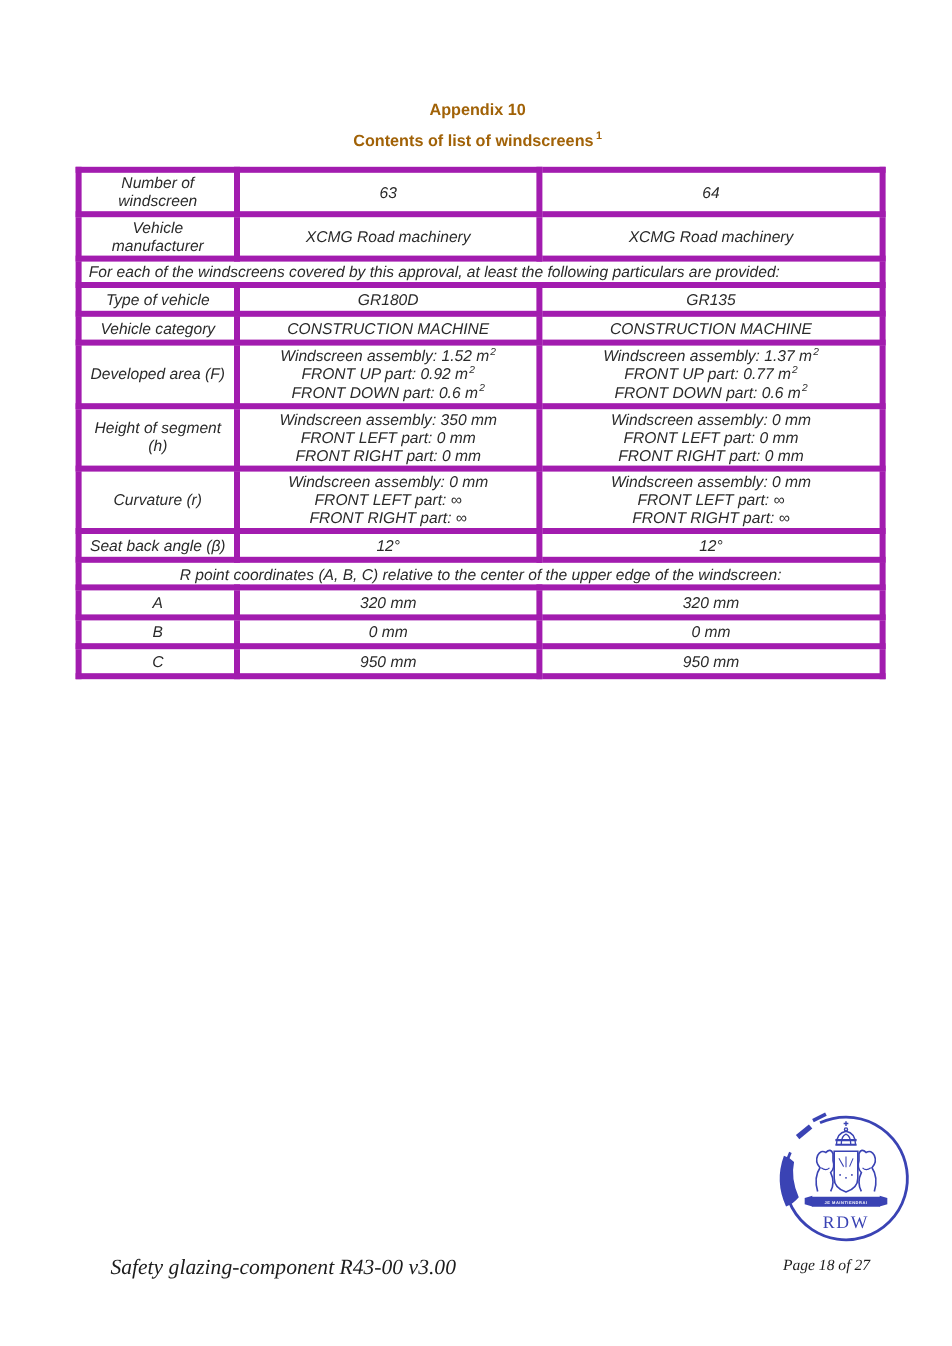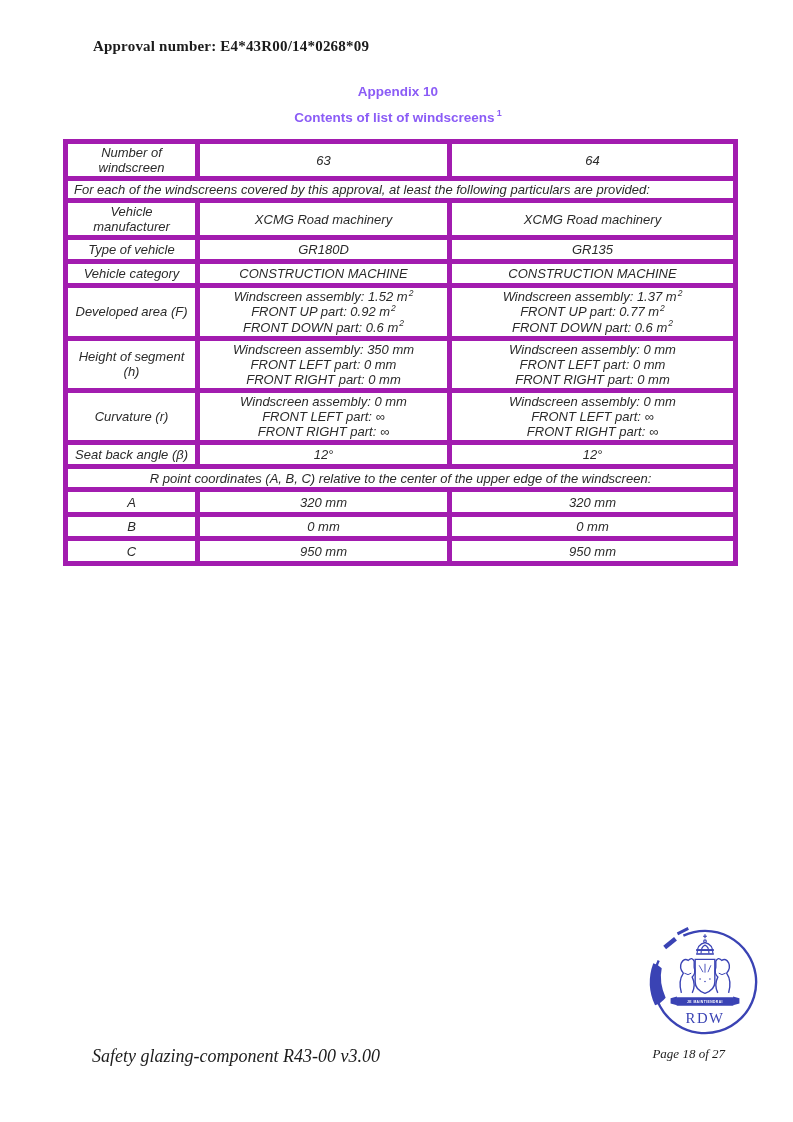--- a/index.html
+++ b/index.html
@@ -6,21 +6,21 @@
   .page {
     position:relative; width:793px; height:1122px; background:#fff;
     font-family:"Liberation Sans", sans-serif; color:#2a2a2a; overflow:hidden;
   }
   .approval {
     position:absolute; left:93px; top:38px;
     font-family:"Liberation Serif", serif; font-weight:bold; font-size:15px; color:#1c1c1c;
     letter-spacing:0.2px;
   }
   .titles { position:absolute; left:63px; top:84px; width:670px; text-align:center; }
-  .title-line { font-weight:bold; font-size:13.5px; color:#8b5cf6; }
+  .title-line { font-weight:bold; font-size:13.5px; color:#a16207; }
   .title-line + .title-line { margin-top:9px; }
   .title-line sup { font-size:9px; margin-left:2px; }
   table.doc-table {
     position:absolute; left:63px; top:139px; width:670px;
     border-collapse:collapse; table-layout:fixed;
     font-size:13px; color:#2a2a2a;
   }
   .doc-table td {
     border:5px solid #a21caf; text-align:center; vertical-align:middle;
     padding:1px 4px; line-height:1.16; overflow:hidden;font-style:italic;
@@ -45,46 +45,45 @@
   .logo text.motto {
     font-family:"Liberation Sans", sans-serif; font-size:3.4px; letter-spacing:0.45px;
     fill:#ffffff; font-weight:bold;
   }
 </style>
 </head>
 <body>
 
 <div class="page">
 
-  <div class="approval">Approval number: E4*43R00/14*0268*09</div>
 
   <div class="titles">
     <div class="title-line">Appendix 10</div>
     <div class="title-line"><span>Contents of list of windscreens</span><sup>1</sup></div>
   </div>
 
   <table class="doc-table">
     <colgroup>
         <col style="width:132px">
         <col style="width:252px">
         <col style="width:286px">
       </colgroup>
     <tbody>
     <tr style="height:32px">
       <td>Number of windscreen</td>
       <td>63</td>
       <td>64</td>
     </tr>
-    <tr style="height:22px">
-      <td colspan="3" class="al">For each of the windscreens covered by this approval, at least the following particulars are provided:</td>
-    </tr>
     <tr style="height:32px">
       <td>Vehicle manufacturer</td>
       <td>XCMG Road machinery</td>
       <td>XCMG Road machinery</td>
+    </tr>
+    <tr style="height:22px">
+      <td colspan="3" class="al">For each of the windscreens covered by this approval, at least the following particulars are provided:</td>
     </tr>
     <tr style="height:24px">
       <td>Type of vehicle</td>
       <td>GR180D</td>
       <td>GR135</td>
     </tr>
     <tr style="height:24px">
       <td>Vehicle category</td>
       <td>CONSTRUCTION MACHINE</td>
       <td>CONSTRUCTION MACHINE</td>

